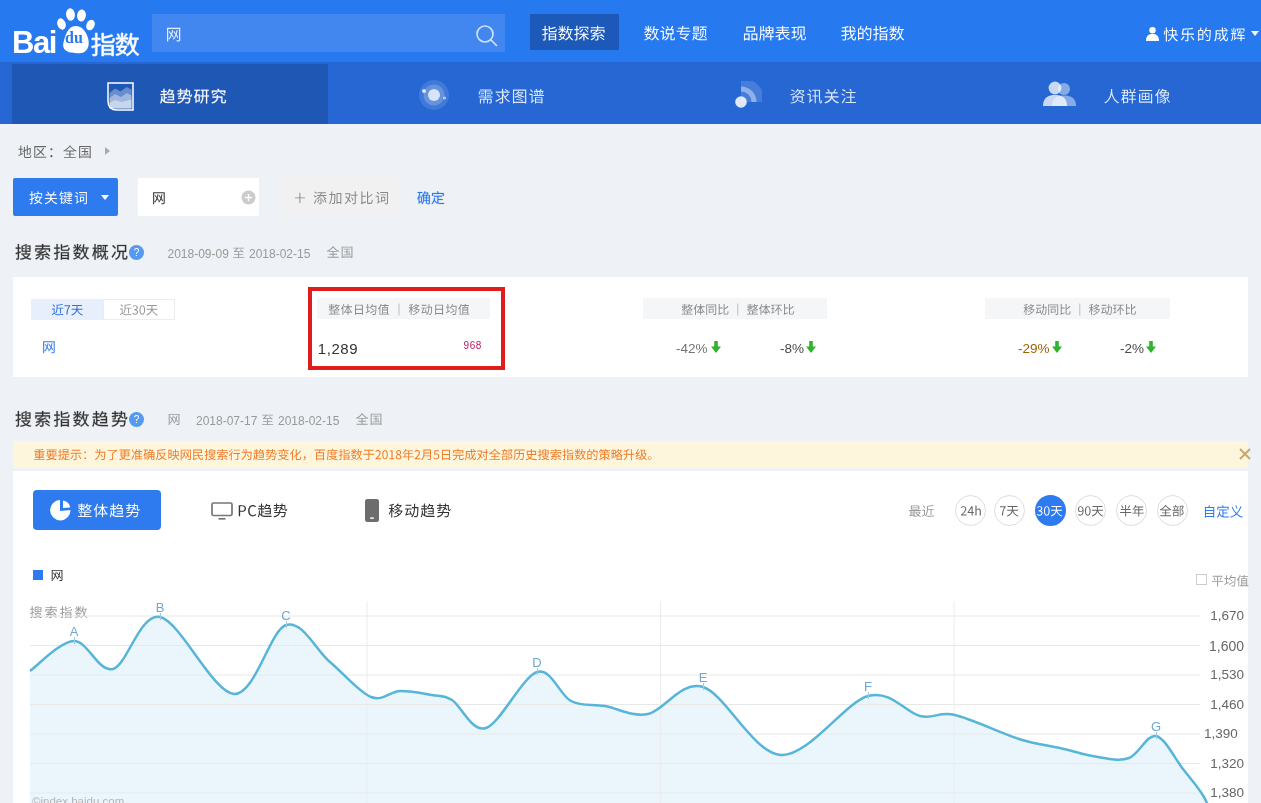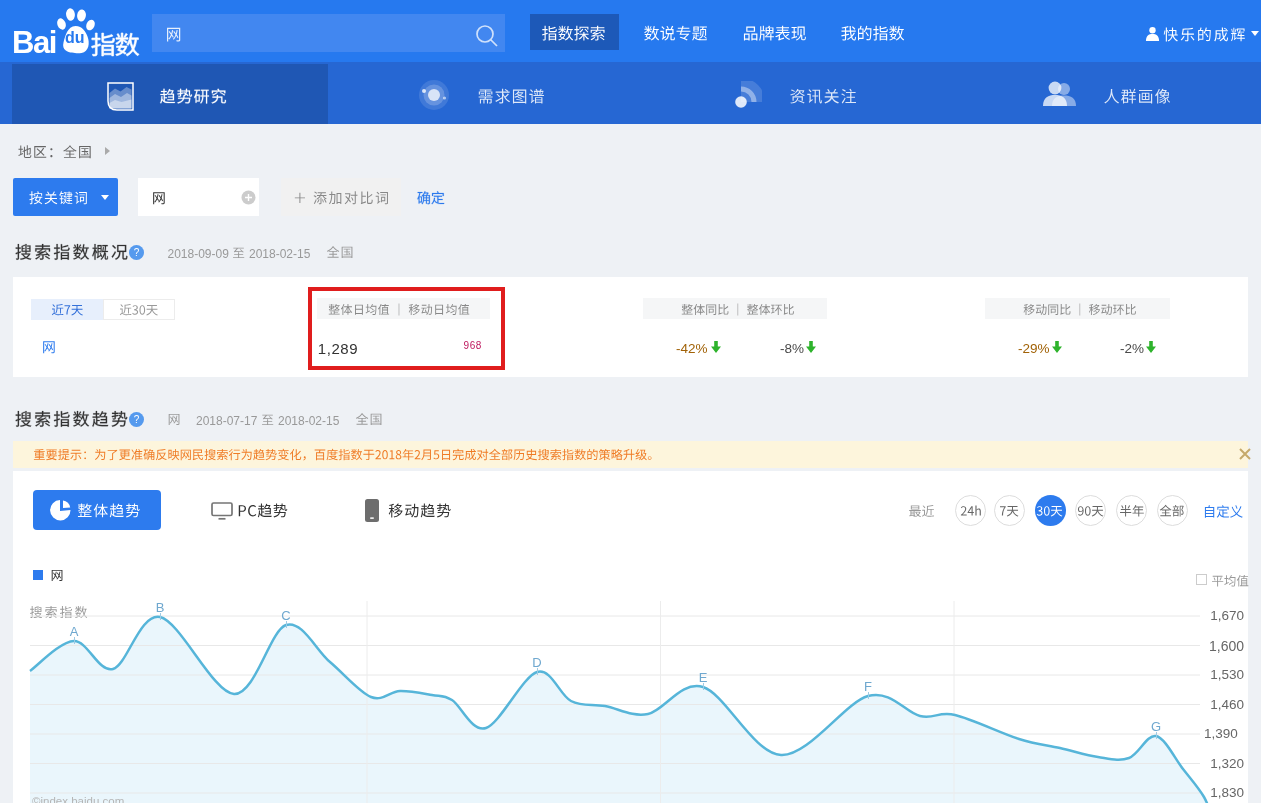--- a/index.html
+++ b/index.html
@@ -4,21 +4,21 @@
 <div style="position:absolute;left:12px;top:25px;font-size:31px;color:#fff;font-family:'Liberation Sans',sans-serif;white-space:nowrap;font-weight:700;letter-spacing:-1.5px"><b>Bai</b></div>
 <svg style="position:absolute;left:56px;top:7px" width="40" height="50" viewBox="0 0 40 50">
 <g fill="#fff">
 <ellipse cx="5.5" cy="17" rx="4.1" ry="5.8" transform="rotate(-20 5.5 17)"></ellipse>
 <ellipse cx="14.5" cy="7.5" rx="4.4" ry="6.2" transform="rotate(-6 14.5 7.5)"></ellipse>
 <ellipse cx="25.5" cy="8.5" rx="4.4" ry="6" transform="rotate(8 25.5 8.5)"></ellipse>
 <ellipse cx="34.5" cy="18" rx="4" ry="5.5" transform="rotate(24 34.5 18)"></ellipse>
 <path d="M19.5 19 C26.5 19 29.5 24.5 31.5 29.5 C34 36 33 44.5 25.5 46 C20.5 47 19 45.5 16 45.5 C12 45.5 5.5 43 7.5 35.5 C9 29.5 11.5 19 19.5 19 Z"></path>
 </g>
   </svg>
-<div style="position:absolute;left:65px;top:29px;font-size:16px;color:#2679ef;font-family:Liberation Sans, sans-serif;white-space:nowrap;font-weight:700"><b>du</b></div>
+<div style="position:absolute;left:65px;top:29px;font-size:16px;color:#2679ef;font-family:Liberation Serif, serif;white-space:nowrap;font-weight:700"><b>du</b></div>
 <svg style="position:absolute;left:82.2px;top:27.0px;overflow:visible" width="66.5" height="36.2">
     <g fill="#fff" stroke="#fff" stroke-width="26" transform="translate(8.75,27.00) scale(0.02500,-0.02500)">
       <use href="#g6307" x="0.0"></use>
       <use href="#g6570" x="960.0"></use>
     </g>
   </svg>
 <div style="position:absolute;left:152px;top:14px;width:353px;height:38px;background:#4287f0"></div>
 <svg style="position:absolute;left:160.4px;top:22.7px;overflow:visible" width="27.2" height="23.2">
     <g fill="#e8f0fd" transform="translate(5.60,17.28) scale(0.01600,-0.01600)">
       <use href="#g7f51" x="0.0"></use>
@@ -275,21 +275,21 @@
       <use href="#g6bd4" x="3000.0"></use>
       <use href="#gff5c" x="4224.0"></use>
       <use href="#g79fb" x="5448.0"></use>
       <use href="#g52a8" x="6448.0"></use>
       <use href="#g73af" x="7448.0"></use>
       <use href="#g6bd4" x="8448.0"></use>
     </g>
   </svg>
 <div style="position:absolute;left:288px;top:340px;font-size:15px;color:#333;font-family:'Liberation Sans',sans-serif;white-space:nowrap;letter-spacing:0.6px;width:100px;text-align:center">1,289</div>
 <div style="position:absolute;left:382px;top:340px;font-size:10px;color:#be185d;font-family:'Liberation Sans',sans-serif;white-space:nowrap;letter-spacing:0.6px;width:100px;text-align:right">968</div>
-<div style="position:absolute;left:676px;top:340.5px;font-size:13.5px;color:#a16207;font-family:'Liberation Sans',sans-serif;white-space:nowrap;">-42%</div>
+<div style="position:absolute;left:676px;top:340.5px;font-size:13.5px;color:#737373;font-family:'Liberation Sans',sans-serif;white-space:nowrap;">-42%</div>
 <svg style="position:absolute;left:711px;top:341px" width="10" height="12" viewBox="0 0 10 12">
 <path d="M3.2 0 H6.8 V5.5 H10 L5 12 L0 5.5 H3.2 Z" fill="#2eb32c"></path>
   </svg>
 <div style="position:absolute;left:780px;top:340.5px;font-size:13.5px;color:#4a4a4a;font-family:'Liberation Sans',sans-serif;white-space:nowrap;">-8%</div>
 <svg style="position:absolute;left:806px;top:341px" width="10" height="12" viewBox="0 0 10 12">
 <path d="M3.2 0 H6.8 V5.5 H10 L5 12 L0 5.5 H3.2 Z" fill="#2eb32c"></path>
   </svg>
 <div style="position:absolute;left:1018px;top:340.5px;font-size:13.5px;color:#a16207;font-family:'Liberation Sans',sans-serif;white-space:nowrap;">-29%</div>
 <svg style="position:absolute;left:1052px;top:341px" width="10" height="12" viewBox="0 0 10 12">
 <path d="M3.2 0 H6.8 V5.5 H10 L5 12 L0 5.5 H3.2 Z" fill="#2eb32c"></path>
@@ -538,21 +538,21 @@
 <div style="position:absolute;left:862px;top:679px;font-size:13px;color:#6fa8cf;font-family:'Liberation Sans',sans-serif;white-space:nowrap;width:12px;text-align:center">F</div>
 <div style="position:absolute;left:868px;top:692px;width:1px;height:7px;background:#9ecbe4"></div>
 <div style="position:absolute;left:1150px;top:719px;font-size:13px;color:#6fa8cf;font-family:'Liberation Sans',sans-serif;white-space:nowrap;width:12px;text-align:center">G</div>
 <div style="position:absolute;left:1156px;top:732px;width:1px;height:7px;background:#9ecbe4"></div>
 <div style="position:absolute;left:1204px;top:608px;font-size:13.5px;color:#666;font-family:'Liberation Sans',sans-serif;white-space:nowrap;width:40px;text-align:right">1,670</div>
 <div style="position:absolute;left:1204px;top:637.5px;font-size:14px;color:#666;font-family:'Liberation Sans',sans-serif;white-space:nowrap;width:40px;text-align:right">1,600</div>
 <div style="position:absolute;left:1204px;top:667px;font-size:13.5px;color:#666;font-family:'Liberation Sans',sans-serif;white-space:nowrap;width:40px;text-align:right">1,530</div>
 <div style="position:absolute;left:1204px;top:696.5px;font-size:13.5px;color:#666;font-family:'Liberation Sans',sans-serif;white-space:nowrap;width:40px;text-align:right">1,460</div>
 <div style="position:absolute;left:1204px;top:726px;font-size:13.5px;color:#666;font-family:'Liberation Sans',sans-serif;white-space:nowrap;width:40px;text-align:left">1,390</div>
 <div style="position:absolute;left:1204px;top:755.5px;font-size:13.5px;color:#666;font-family:'Liberation Sans',sans-serif;white-space:nowrap;width:40px;text-align:right">1,320</div>
-<div style="position:absolute;left:1204px;top:785px;font-size:13.5px;color:#666;font-family:'Liberation Sans',sans-serif;white-space:nowrap;width:40px;text-align:right">1,830</div>
+<div style="position:absolute;left:1204px;top:785px;font-size:13.5px;color:#666;font-family:'Liberation Sans',sans-serif;white-space:nowrap;width:40px;text-align:right">1,380</div>
 <div style="position:absolute;left:32px;top:795px;font-size:11.5px;color:#b5b5b5;font-family:'Liberation Sans',sans-serif;white-space:nowrap;">©index.baidu.com</div>
 <svg width="0" height="0" style="position:absolute">
     <defs>
       <path id="g6307" d="M837 781C761 747 634 712 515 687V836H441V552C441 465 472 443 588 443C612 443 796 443 821 443C920 443 945 476 956 610C935 614 903 626 887 637C881 529 872 511 817 511C777 511 622 511 592 511C527 511 515 518 515 552V625C645 650 793 684 894 725ZM512 134H838V29H512ZM512 195V295H838V195ZM441 359V-79H512V-33H838V-75H912V359ZM184 840V638H44V567H184V352L31 310L53 237L184 276V8C184 -6 178 -10 165 -11C152 -11 111 -11 65 -10C74 -30 85 -61 88 -79C155 -80 195 -77 222 -66C248 -54 257 -34 257 9V298L390 339L381 409L257 373V567H376V638H257V840Z"></path>
       <path id="g6570" d="M443 821C425 782 393 723 368 688L417 664C443 697 477 747 506 793ZM88 793C114 751 141 696 150 661L207 686C198 722 171 776 143 815ZM410 260C387 208 355 164 317 126C279 145 240 164 203 180C217 204 233 231 247 260ZM110 153C159 134 214 109 264 83C200 37 123 5 41 -14C54 -28 70 -54 77 -72C169 -47 254 -8 326 50C359 30 389 11 412 -6L460 43C437 59 408 77 375 95C428 152 470 222 495 309L454 326L442 323H278L300 375L233 387C226 367 216 345 206 323H70V260H175C154 220 131 183 110 153ZM257 841V654H50V592H234C186 527 109 465 39 435C54 421 71 395 80 378C141 411 207 467 257 526V404H327V540C375 505 436 458 461 435L503 489C479 506 391 562 342 592H531V654H327V841ZM629 832C604 656 559 488 481 383C497 373 526 349 538 337C564 374 586 418 606 467C628 369 657 278 694 199C638 104 560 31 451 -22C465 -37 486 -67 493 -83C595 -28 672 41 731 129C781 44 843 -24 921 -71C933 -52 955 -26 972 -12C888 33 822 106 771 198C824 301 858 426 880 576H948V646H663C677 702 689 761 698 821ZM809 576C793 461 769 361 733 276C695 366 667 468 648 576Z"></path>
       <path id="g7f51" d="M194 536C239 481 288 416 333 352C295 245 242 155 172 88C188 79 218 57 230 46C291 110 340 191 379 285C411 238 438 194 457 157L506 206C482 249 447 303 407 360C435 443 456 534 472 632L403 640C392 565 377 494 358 428C319 480 279 532 240 578ZM483 535C529 480 577 415 620 350C580 240 526 148 452 80C469 71 498 49 511 38C575 103 625 184 664 280C699 224 728 171 747 127L799 171C776 224 738 290 693 358C720 440 740 531 755 630L687 638C676 564 662 494 644 428C608 479 570 529 532 574ZM88 780V-78H164V708H840V20C840 2 833 -3 814 -4C795 -5 729 -6 663 -3C674 -23 687 -57 692 -77C782 -78 837 -76 869 -64C902 -52 915 -28 915 20V780Z"></path>
       <path id="g63a2" d="M366 785V605H429V719H860V608H926V785ZM540 655C498 580 426 510 353 463C370 451 396 424 407 410C480 464 558 548 607 632ZM676 623C746 561 828 473 865 416L922 459C884 516 800 601 730 661ZM608 461V351H356V283H563C504 177 407 84 303 39C319 25 340 -2 351 -20C452 34 546 129 608 240V-72H679V243C738 137 827 38 915 -17C927 2 950 28 966 42C875 90 782 184 725 283H938V351H679V461ZM167 840V638H50V568H167V353L39 309L61 237L167 277V9C167 -4 163 -7 150 -8C140 -8 103 -9 62 -8C72 -26 81 -56 84 -74C144 -74 181 -72 205 -61C228 -49 237 -29 237 9V303L342 343L328 412L237 379V568H335V638H237V840Z"></path>
       <path id="g7d22" d="M633 104C718 58 825 -12 877 -58L938 -14C881 32 773 98 690 141ZM290 136C233 82 143 26 61 -11C78 -23 106 -47 119 -61C198 -20 294 46 358 109ZM194 319C211 326 237 329 421 341C339 302 269 272 237 260C179 236 135 222 102 219C109 200 119 166 122 153C148 162 187 166 479 185V10C479 -2 475 -6 458 -6C443 -8 389 -8 327 -6C339 -26 351 -54 355 -75C428 -75 479 -75 510 -63C543 -52 552 -32 552 8V189L797 204C824 176 848 148 864 126L922 166C879 221 789 304 718 362L665 328C691 306 719 281 746 255L309 232C450 285 592 352 727 434L673 480C629 451 581 424 532 398L309 385C378 419 447 460 510 505L480 528H862V405H936V593H539V686H923V752H539V841H461V752H76V686H461V593H66V405H137V528H434C363 473 274 425 246 411C218 396 193 387 174 385C181 367 191 333 194 319Z"></path>
       <path id="g8bf4" d="M111 773C165 724 232 654 263 610L317 663C285 705 216 772 162 819ZM457 571H797V389H457ZM176 -42C190 -22 218 1 406 139C398 154 386 184 380 206L266 126V526H45V453H191V119C191 75 152 40 132 27C147 11 168 -22 176 -42ZM384 639V321H511C498 157 464 40 297 -23C313 -37 334 -63 343 -81C528 -5 571 130 587 321H676V34C676 -44 694 -66 768 -66C784 -66 854 -66 868 -66C932 -66 951 -32 959 97C938 103 907 115 891 128C890 19 885 4 861 4C847 4 790 4 779 4C754 4 750 8 750 35V321H872V639H768C796 692 826 756 852 815L774 839C755 779 719 696 688 639H518L585 668C569 714 529 785 490 837L426 811C464 757 501 685 516 639Z"></path>
       <path id="g4e13" d="M425 842 393 728H137V657H372L335 538H56V465H311C288 397 266 334 246 283H712C655 225 582 153 515 91C442 118 366 143 300 161L257 106C411 60 609 -21 708 -81L753 -17C711 8 654 35 590 61C682 150 784 249 856 324L799 358L786 353H350L388 465H929V538H412L450 657H857V728H471L502 832Z"></path>

